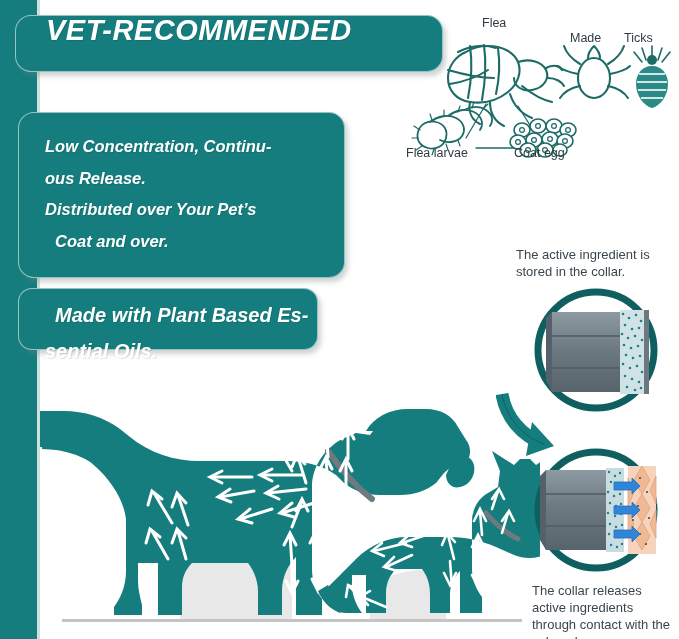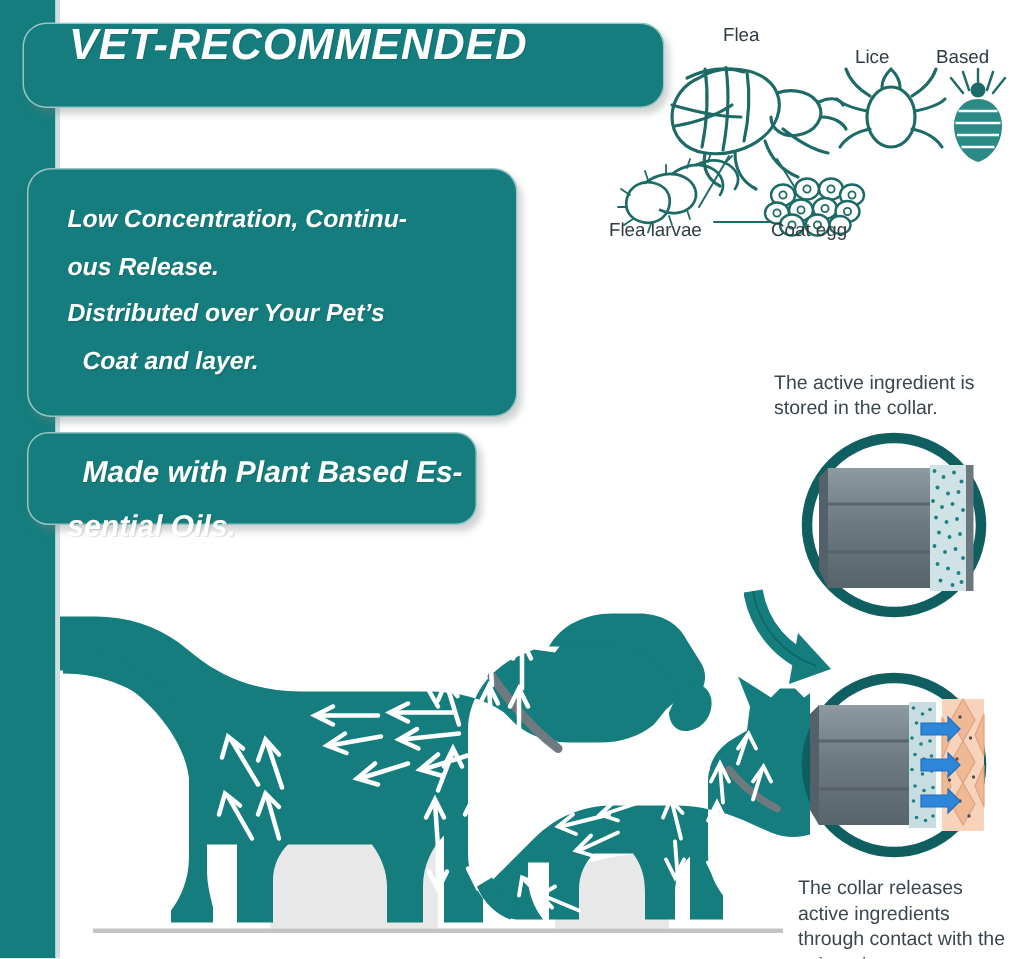--- a/index.html
+++ b/index.html
@@ -158,21 +158,21 @@
   <div class="left-bar-edge"></div>
 
   <div class="panel panel-title">
     <span class="txt">VET-RECOMMENDED</span>
   </div>
 
   <div class="panel panel-body">
     <div class="line">Low Concentration, Continu-</div>
     <div class="line">ous Release.</div>
     <div class="line">Distributed over Your Pet’s</div>
-    <div class="line" style="padding-left:10px;">Coat and layer.</div>
+    <div class="line" style="padding-left:10px;">Coat and over.</div>
   </div>
 
   <div class="panel panel-oils">
     <div class="line indent">Made with Plant Based Es-</div>
     <div class="line">sential Oils.</div>
   </div>
 
   <div class="parasites">
     <svg width="281" height="172" viewBox="0 0 281 172">
       <g stroke="#1d6b66" fill="none" stroke-width="2.1" stroke-linecap="round" stroke-linejoin="round">
@@ -268,22 +268,22 @@
         <circle cx="120" cy="134" r="2.4"></circle>
           <circle cx="136" cy="132" r="2.4"></circle>
         <circle cx="152" cy="131" r="2.4"></circle>
           <circle cx="167" cy="133" r="2.4"></circle>
         <circle cx="130" cy="142" r="2.4"></circle>
           <circle cx="147" cy="142" r="2.4"></circle>
       </g>
     </svg>
 
     <div class="p-label lbl-flea">Flea</div>
-    <div class="p-label lbl-lice">Lice</div>
-    <div class="p-label lbl-ticks">Based</div>
+    <div class="p-label lbl-lice">Made</div>
+    <div class="p-label lbl-ticks">Ticks</div>
     <div class="p-label lbl-larvae">Flea larvae</div>
     <div class="p-label lbl-egg">Coat egg</div>
   </div>
 
   <div class="animals">
     <svg width="500" height="244" viewBox="0 0 500 244">
 
       <path d="M140 224 L140 170 C176 150 214 144 252 150 L252 224 Z" fill="#e8e8e8"></path>
       <path d="M330 224 L330 190 C356 176 382 172 406 176 L406 224 Z" fill="#e8e8e8"></path>
 

